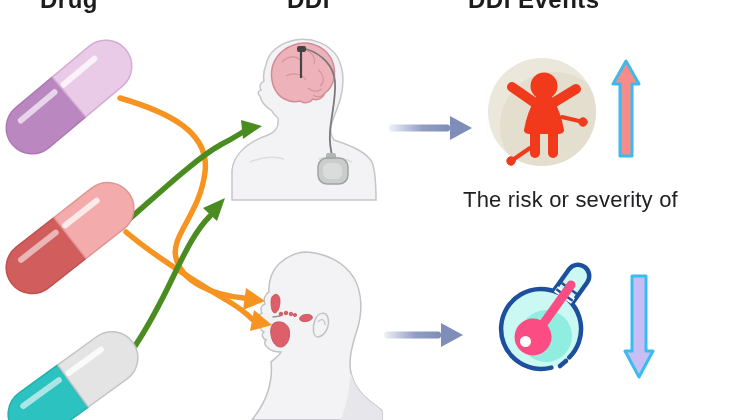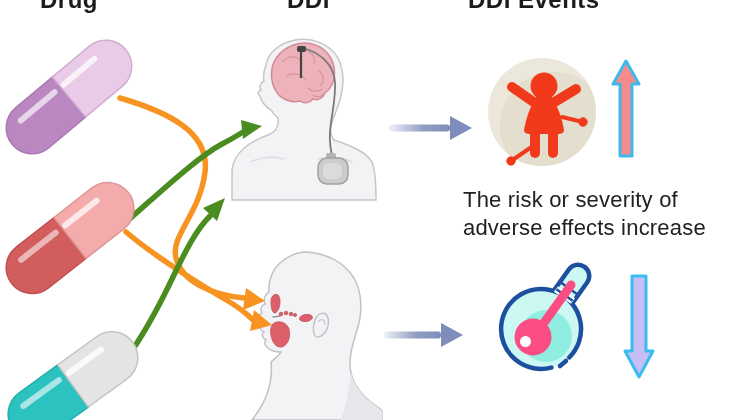--- a/index.html
+++ b/index.html
@@ -171,16 +171,15 @@
       <line x1="561" y1="282.6" x2="577.2" y2="294.2" stroke="#1D4F9F" stroke-width="2.5"></line>
       <line x1="536" y1="334" x2="571" y2="285" stroke="#FB4D83" stroke-width="9" stroke-linecap="round"></line>
       <circle cx="533" cy="337" r="18.5" fill="#FB4D83"></circle>
       <circle cx="525.5" cy="341.5" r="5.5" fill="#FFFFFF"></circle>
     </g>
     <polygon points="632,276 646,276 646,351 653,351 639,377 625,351 632,351" fill="#C6BEF4" stroke="#38BDF0" stroke-width="3" stroke-linejoin="round"></polygon>
   </svg>
 
   <div class="caption caption-adverse">
     <div>The risk or severity of</div>
-    <div>adverse effects increase</div>
   </div>
 
 </div>
 
 </body></html>

